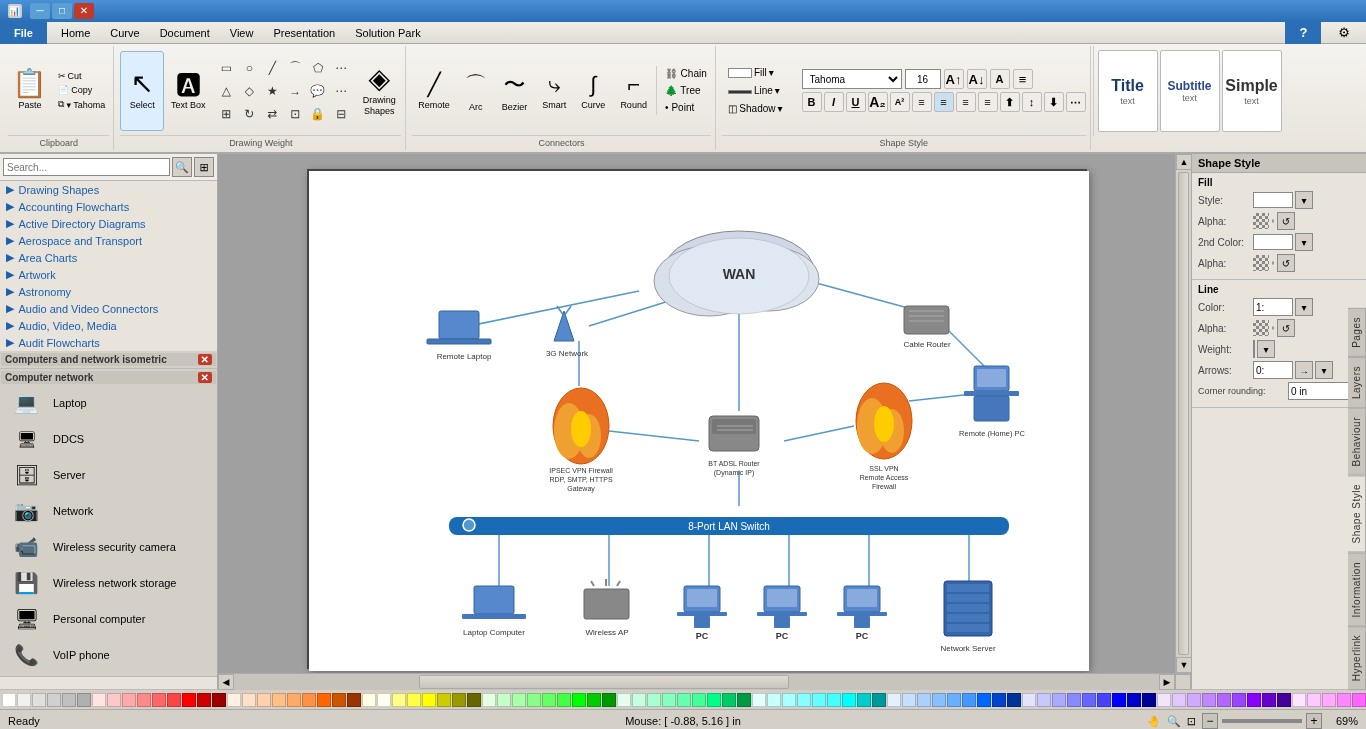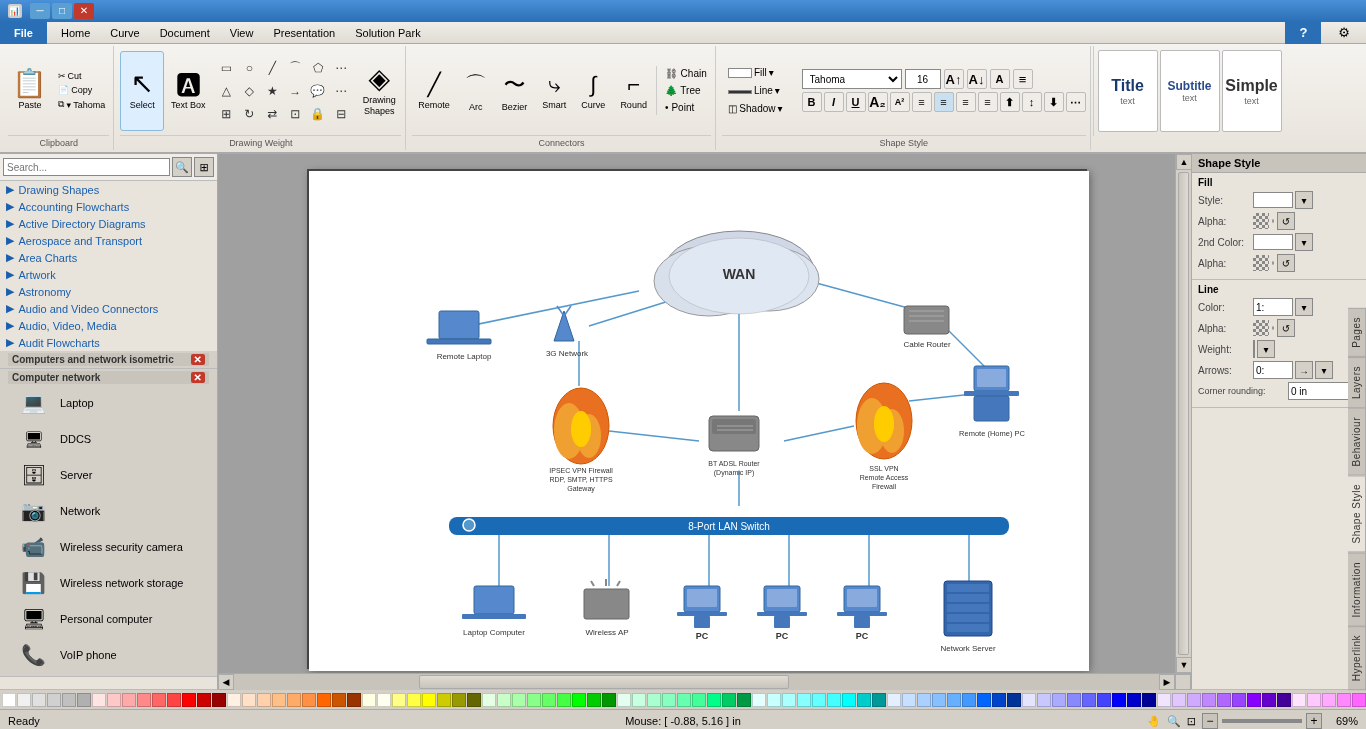--- a/index.html
+++ b/index.html
@@ -328,21 +328,21 @@
       color: #1a5fae;
       cursor: pointer;
       display: flex;
       align-items: center;
       gap: 4px;
     }
 
     .lib-section {
       background: #d4d0c8;
       border-bottom: 1px solid #bbb;
-      padding: 2px 8px;
+      padding: 2px 1px;
     }
     .lib-section-label {
       padding: 1px 4px;
       font-size: 10px;
       font-weight: bold;
       color: #333;
       background: #c8c4bc;
       display: flex;
       align-items: center;
       justify-content: space-between;

